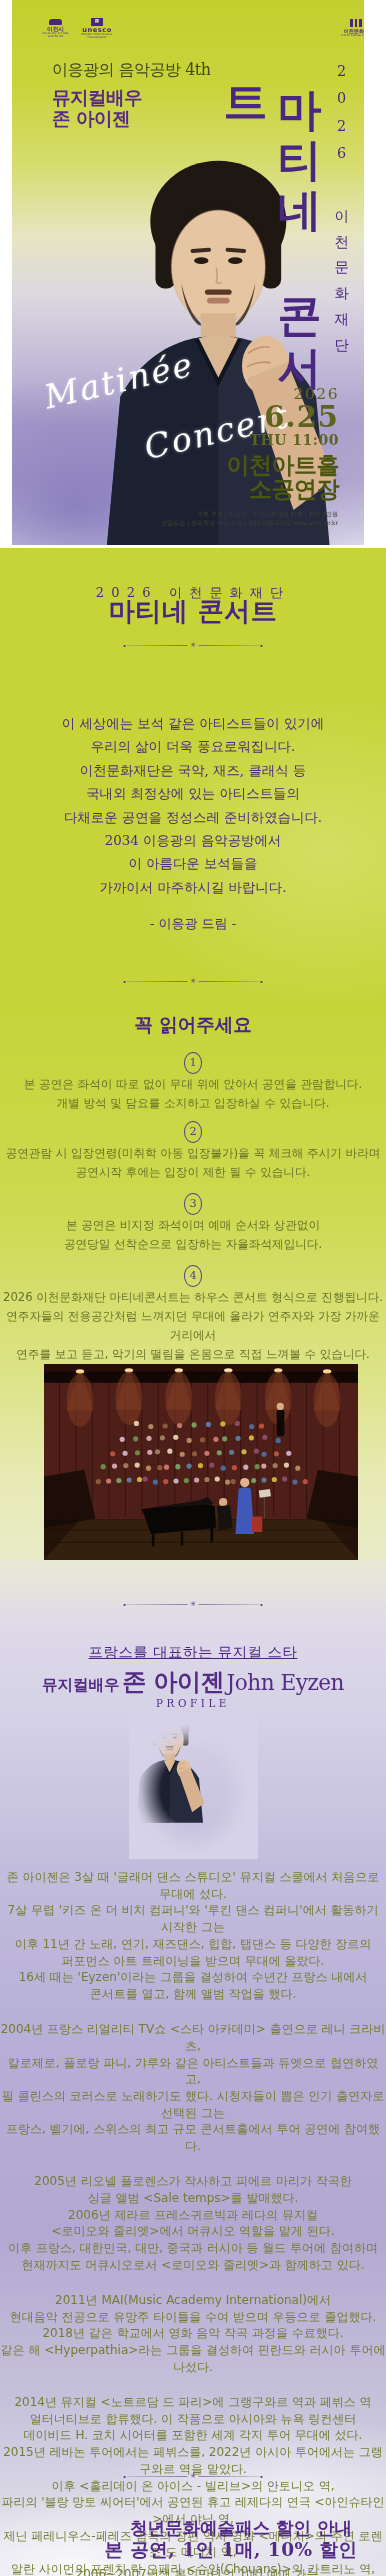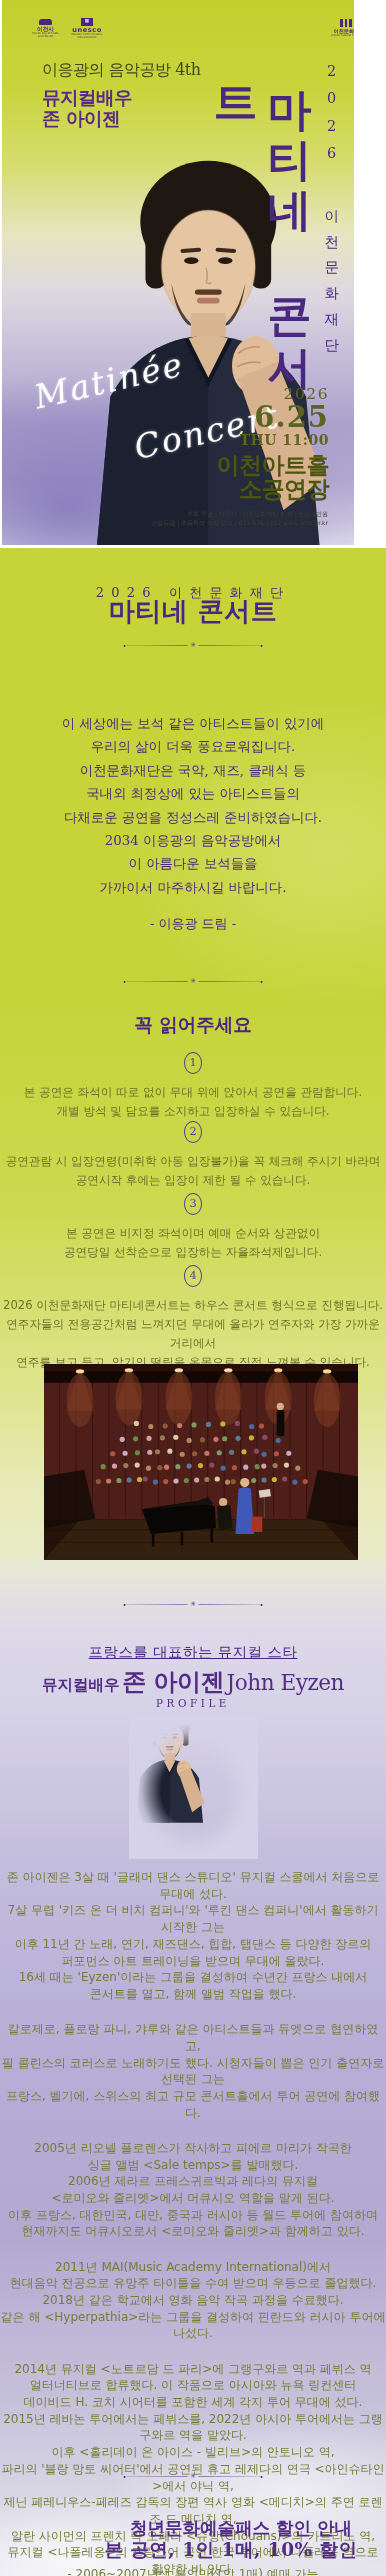--- a/index.html
+++ b/index.html
@@ -2,21 +2,21 @@
 <html style="font-size:8.2px"><head>
 <meta charset="utf-8">
 <style>
   html,body{margin:0;padding:0;background:#fff;}
   #page{position:relative;width:386px;height:2727px;overflow:hidden;background:#fff;
         font-family:"DejaVu Sans","Liberation Sans",sans-serif;}
   .abs{position:absolute;}
   .center{left:0;width:100%;text-align:center;}
 
   
-  #poster{position:absolute;top:0;left:2px;width:352px;height:545px;overflow:hidden;
+  #poster{position:absolute;top:0;left:12px;width:352px;height:545px;overflow:hidden;
     background:
       radial-gradient(ellipse 216px 134px at 18% 93%, rgba(124,112,183,.75) 0%, rgba(124,112,183,.35) 55%, rgba(124,112,183,0) 100%),
       radial-gradient(ellipse 258px 155px at 55% 100%, rgba(145,134,196,.55) 0%, rgba(145,134,196,0) 100%),
       linear-gradient(180deg,#c3cf2e 0%,#c9d43c 16%,#d6dc6d 30%,#e6e5c0 43%,#ddd8e0 54%,#c4bcd8 66%,#aba1cc 78%,#b5abd1 88%,#d6d1e3 96%,#efeef4 100%);}
   .logo-caption{font-size:2.6px;line-height:3.1px;color:#4b2583;letter-spacing:0;}
   .logo-kr{font-size:5.7px;font-weight:bold;color:#4b2583;line-height:6.2px;}
   .logo-mark{background:#4b2583;}
   #poster-series{top:60px;left:40px;font-family:"DejaVu Serif","Liberation Serif",serif;
      font-size:16px;color:#40491a;letter-spacing:-0.5px;}
   .artist-line{left:40px;font-size:18.5px;font-weight:bold;color:#5a2b86;letter-spacing:-0.5px;line-height:21.6px;}
@@ -52,21 +52,21 @@
   .divider .line{flex:1;height:0.5px;background:linear-gradient(90deg,rgba(75,37,131,.15),rgba(75,37,131,.55));}
   .divider .line.rev{background:linear-gradient(90deg,rgba(75,37,131,.55),rgba(75,37,131,.15));}
   .divider .star{color:#4b2583;font-size:6.7px;padding:0 3.1px;line-height:7.2px;}
   .greet-line{font-family:"DejaVu Serif","Liberation Serif",serif;font-size:13.4px;color:#4d2a7c;line-height:23.4px;}
   .signoff{font-family:"DejaVu Serif","Liberation Serif",serif;font-size:13px;color:#4d2a7c;}
   .notice-title{font-family:"DejaVu Serif","Liberation Serif",serif;font-size:18.5px;font-weight:bold;color:#4b2583;line-height:25px;}
   .notice-item{left:0;width:100%;text-align:center;}
   .circ-num{display:inline-block;width:15.5px;height:19.6px;line-height:19.6px;border:0.8px solid #5b3b92;
      border-radius:50%;font-family:"DejaVu Serif","Liberation Serif",serif;font-size:11.3px;color:#5b3b92;}
   .notice-line{font-size:11.6px;color:#68722a;line-height:19px;}
-  .notice-lines{margin-top:9px;}
+  .notice-lines{margin-top:1px;}
   #hall-photo{top:816px;left:44px;width:314px;height:196px;}
 
   
   #sec-lav{position:absolute;top:1560px;left:0;width:386px;height:1167px;overflow:hidden;
     background:
       radial-gradient(ellipse 155px 72px at 20% 86%, rgba(255,255,255,.75) 0%, rgba(255,255,255,0) 100%),
       radial-gradient(ellipse 185px 77px at 75% 80%, rgba(255,255,255,.6) 0%, rgba(255,255,255,0) 100%),
       linear-gradient(180deg,#e9ead5 0%,#ddd9e9 6%,#d7d3e7 12%,#c3bddd 26%,#b6aed6 42%,#b2a9d2 58%,#c6c1da 72%,#dcdae7 82%,#f1f1f6 92%,#ffffff 100%);}
   .tagline{font-family:"DejaVu Serif","Liberation Serif",serif;font-size:14.4px;color:#4b2583;line-height:20.6px;letter-spacing:0.5px;text-decoration:underline;}
   .artist-title{font-family:"DejaVu Serif","Liberation Serif",serif;color:#542c85;line-height:31px;}
@@ -420,20 +420,21 @@
     <div id="profile-text" class="abs">
       <div class="pgraph">
         <div class="pline">존 아이젠은 3살 때 '글래머 댄스 스튜디오' 뮤지컬 스쿨에서 처음으로 무대에 섰다.</div>
         <div class="pline">7살 무렵 '키즈 온 더 비치 컴퍼니'와 '루킨 댄스 컴퍼니'에서 활동하기 시작한 그는</div>
         <div class="pline">이후 11년 간 노래, 연기, 재즈댄스, 힙합, 탭댄스 등 다양한 장르의</div>
         <div class="pline">퍼포먼스 아트 트레이닝을 받으며 무대에 올랐다.</div>
         <div class="pline">16세 때는 'Eyzen'이라는 그룹을 결성하여 수년간 프랑스 내에서</div>
         <div class="pline">콘서트를 열고, 함께 앨범 작업을 했다.</div>
       </div>
       <div class="pgraph">
+        <div class="pline">2004년 프랑스 리얼리티 TV쇼 &lt;스타 아카데미&gt; 출연으로 레니 크라비츠,</div>
         <div class="pline">칼로제로, 플로랑 파니, 갸루와 같은 아티스트들과 듀엣으로 협연하였고,</div>
         <div class="pline">필 콜린스의 코러스로 노래하기도 했다. 시청자들이 뽑은 인기 출연자로 선택된 그는</div>
         <div class="pline">프랑스, 벨기에, 스위스의 최고 규모 콘서트홀에서 투어 공연에 참여했다.</div>
       </div>
       <div class="pgraph">
         <div class="pline">2005년 리오넬 플로렌스가 작사하고 피에르 마리가 작곡한</div>
         <div class="pline">싱글 앨범 &lt;Sale temps&gt;를 발매했다.</div>
         <div class="pline">2006년 제라르 프레스귀르빅과 레다의 뮤지컬</div>
         <div class="pline">&lt;로미오와 줄리엣&gt;에서 머큐시오 역할을 맡게 된다.</div>
         <div class="pline">이후 프랑스, 대한민국, 대만, 중국과 러시아 등 월드 투어에 참여하며</div>

